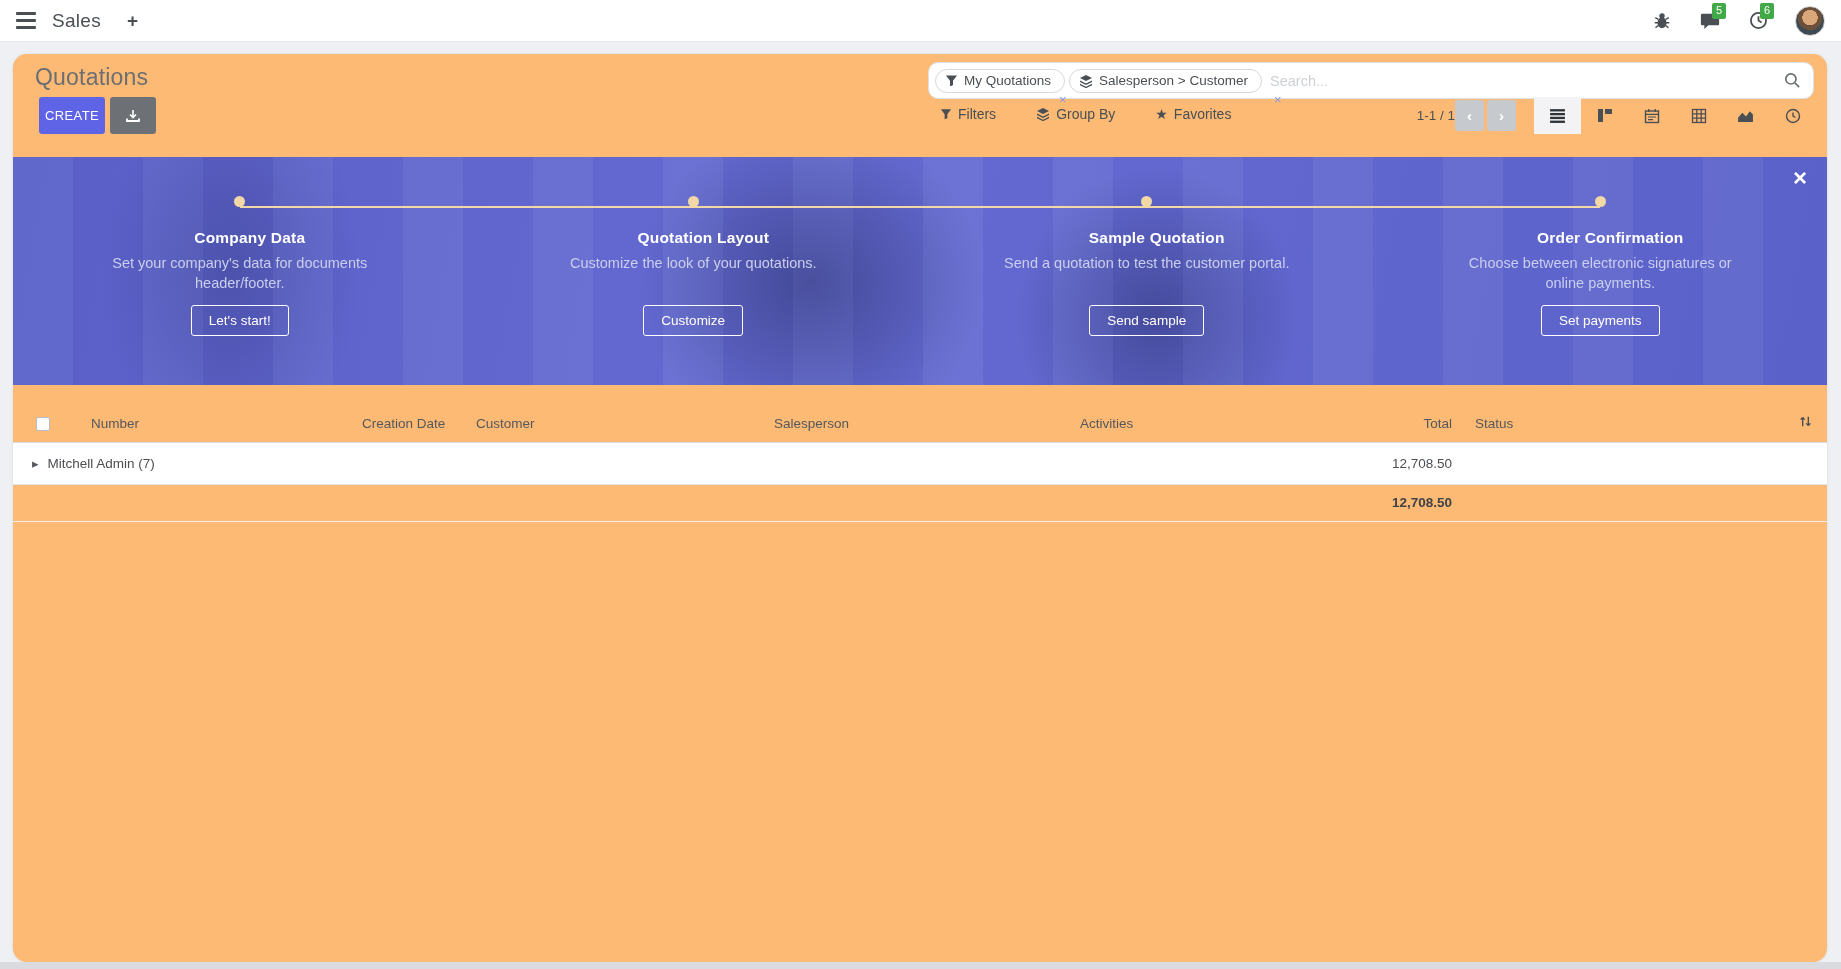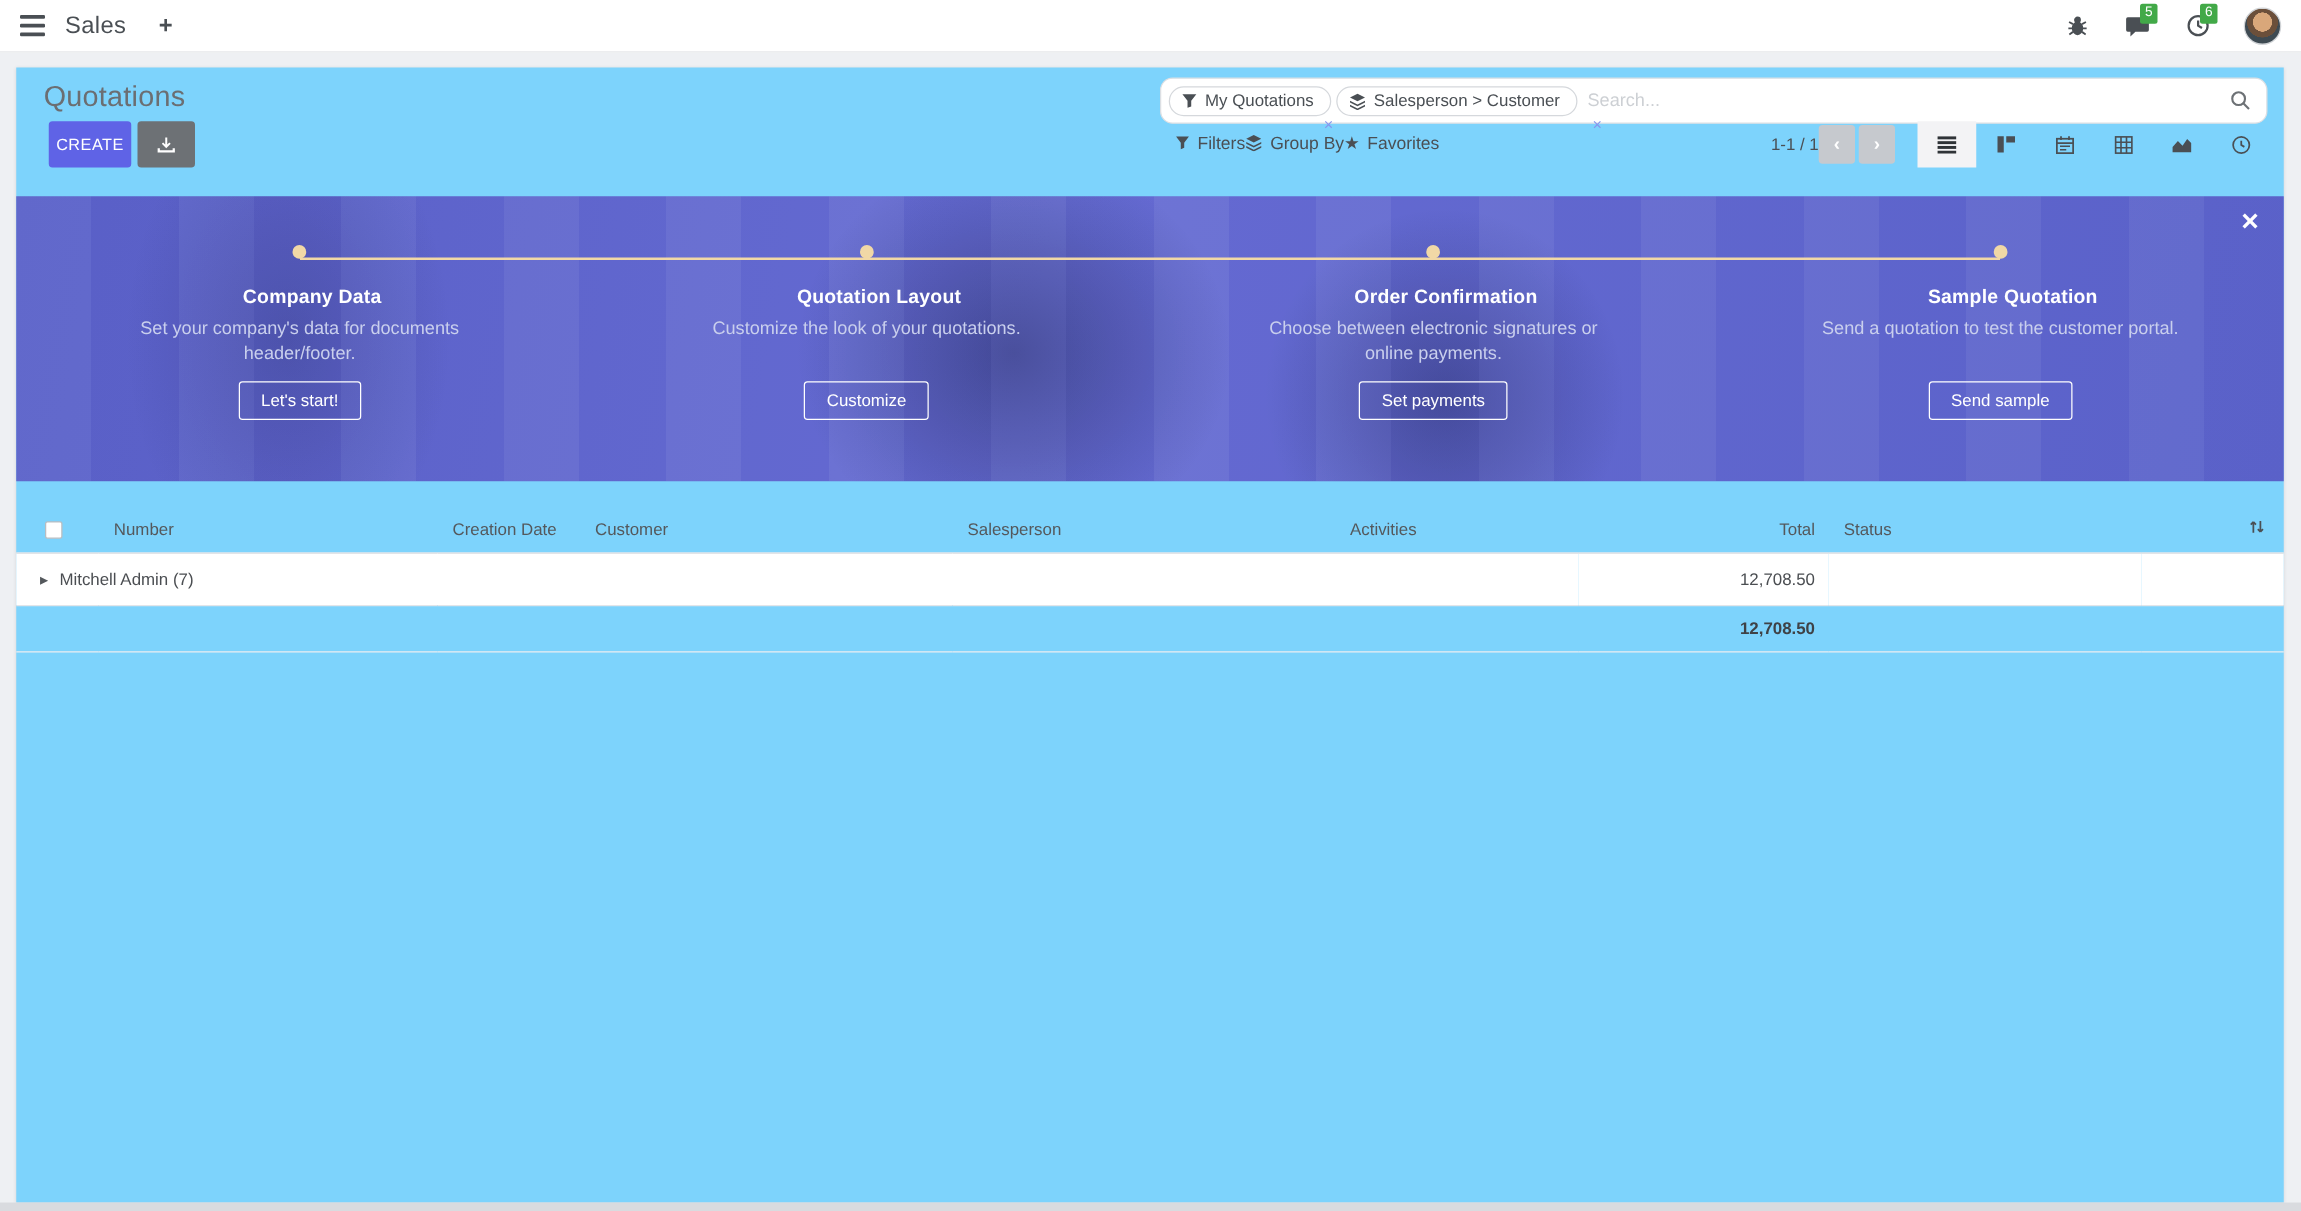--- a/index.html
+++ b/index.html
@@ -16,22 +16,22 @@
   .nav-plus::before { content:"+"; }
   .nav-right { margin-left:auto; display:flex; align-items:center; gap:26px; }
   .nav-icon { position:relative; width:22px; height:22px; display:flex; align-items:center; justify-content:center; cursor:pointer; }
   .badge { position:absolute; top:-7px; left:13px; background:#42a948; color:#fff; font-size:11px;
     line-height:1; padding:2px 4px 3px; border-radius:2px; font-weight:500; }
   .avatar { width:30px; height:30px; border-radius:50%;
     background:radial-gradient(circle at 50% 38%, #d9a77a 0 34%, #6b4f3a 35% 55%, #3e4a52 56% 100%);
     border:1px solid #d0d3d6; cursor:pointer; }
 
   
-  .sheet { position:absolute; left:13px; right:14px; top:54px; bottom:7px; background:#7dd3fc;
-    box-shadow:0 0 3px rgba(0,0,0,.10); }
+  .sheet { position:absolute; left:13px; right:14px; top:54px; bottom:7px; background:#fdba74;
+    box-shadow:0 0 3px rgba(0,0,0,.10);border-radius:14px; }
 
   .page-title { position:absolute; left:22px; top:10px; font-size:23px; color:#6b6e72; letter-spacing:.2px; }
 
   
   .search-box { position:absolute; top:8px; right:13px; width:886px; height:37px;
     border:1px solid #dcdfe3; border-radius:10px; background:#fff; display:flex; align-items:center; padding:0 12px 0 6px; }
   .facet { display:flex; align-items:center; gap:6px; height:24px; border:1px solid #d5d8dc;
     border-radius:12px; padding:0 13px 0 9px; font-size:13.5px; color:#4a4f54; background:#fff; cursor:pointer; white-space:nowrap; }
   .facet + .facet { margin-left:4px; }
   .facet svg { flex:0 0 auto; }
@@ -41,21 +41,21 @@
   .search-input { flex:1; border:none; outline:none; font-size:14.5px; color:#555; margin-left:8px; min-width:50px; }
   .search-input::placeholder { color:#cdd0d4; }
 
   
   .btn-create { position:absolute; left:26px; top:43px; width:66px; height:37px; background:#5f63e6;
     color:#fff; border:none; border-radius:3px; font-size:13px; letter-spacing:.4px; cursor:pointer;
     font-family:"Liberation Sans",sans-serif; }
   .btn-export { position:absolute; left:97px; top:43px; width:46px; height:37px; background:#6d7175;
     border:none; border-radius:3px; cursor:pointer; display:flex; align-items:center; justify-content:center; }
 
-  .filter-row { position:absolute; left:927px; top:52px; display:flex; align-items:center; }
+  .filter-row { position:absolute; left:927px; top:52px; display:flex; align-items:center; gap:40px; }
   .filter-item { display:flex; align-items:center; gap:6px; font-size:14px; color:#4a4f54; cursor:pointer; white-space:nowrap; }
   .star::before { content:"★"; font-size:14px; color:#4a4f54; }
 
   .pager-area { position:absolute; right:11px; top:43px; height:37px; display:flex; align-items:center; }
   .pager-text { font-size:13.5px; color:#4a4f54; white-space:nowrap; }
   .pager-btn { width:29px; height:31px; background:#c6c9ce; border:none; border-radius:3px; color:#fff;
     font-size:15px; cursor:pointer; display:flex; align-items:center; justify-content:center; }
   .pager-btn + .pager-btn { margin-left:3px; }
   .pg-prev::before { content:"‹"; font-weight:700; }
   .pg-next::before { content:"›"; font-weight:700; }
@@ -255,29 +255,29 @@
         <button class="step-btn">Let's start!</button>
       </div>
       <div class="step">
         <div class="dot"></div>
         <div class="step-title">Quotation Layout</div>
         <div class="step-desc">Customize the look of your quotations.</div>
         <button class="step-btn">Customize</button>
       </div>
       <div class="step">
         <div class="dot"></div>
+        <div class="step-title">Sample Quotation</div>
+        <div class="step-desc">Send a quotation to test the customer portal.</div>
+        <button class="step-btn">Send sample</button>
+      </div>
+      <div class="step">
+        <div class="dot"></div>
         <div class="step-title">Order Confirmation</div>
         <div class="step-desc">Choose between electronic signatures or online payments.</div>
         <button class="step-btn">Set payments</button>
-      </div>
-      <div class="step">
-        <div class="dot"></div>
-        <div class="step-title">Sample Quotation</div>
-        <div class="step-desc">Send a quotation to test the customer portal.</div>
-        <button class="step-btn">Send sample</button>
       </div>
     </div>
   </div>
 
   <div class="list-area">
     <table>
       <colgroup>
         <col style="width:66px">
           <col style="width:271px">
           <col style="width:114px">

